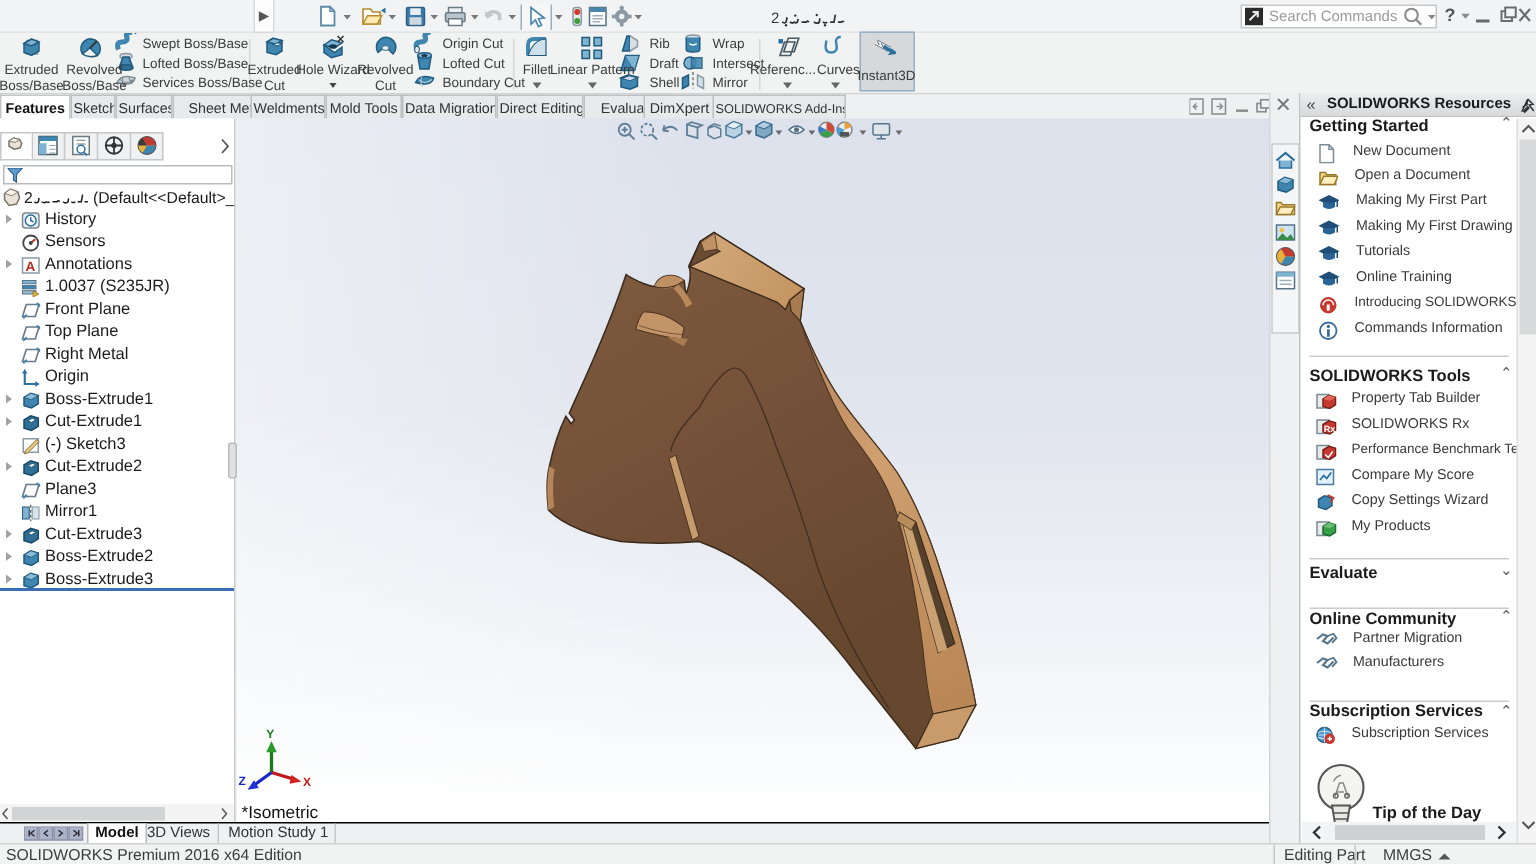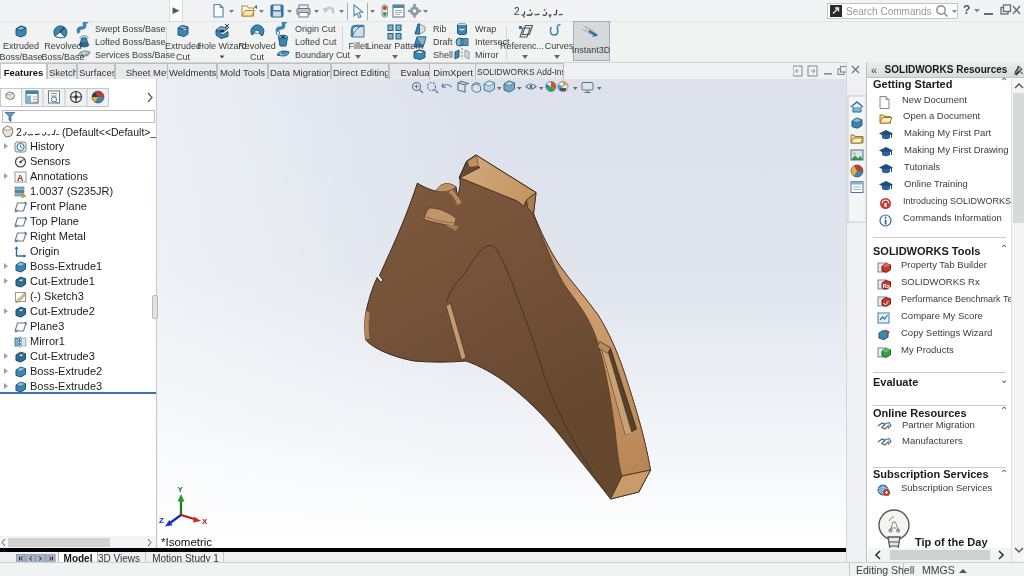--- a/index.html
+++ b/index.html
@@ -18,21 +18,21 @@
 
 #tabrow{left:0;top:63px;width:1024px;height:16px;background:#eef0f1}
 .tab{position:absolute;top:0;height:16px;background:#e7e9ea;border:1px solid #bdbfc1;border-bottom:none;font-size:9.5px;color:#333;text-align:center;line-height:15px;padding:1px;white-space:nowrap;overflow:hidden}
 .tabactive{background:#fff;font-weight:bold;color:#111;border-color:#c4c6c8}
 
 #leftpanel{left:0;top:79px;width:157px;height:483px;background:#fff;border-right:1px solid #c8cacc}
 #viewport{left:158px;top:79px;width:688px;height:483px;background-image:linear-gradient(to right,rgba(255,255,255,.45),rgba(255,255,255,0) 45%),linear-gradient(to bottom,#dce1ec 0%,#e0e4ed 40%,#f4f6f9 78%,#ffffff 96%)}
 #taskstrip{left:846px;top:62px;width:20px;height:500px;background:#eef0f1;border-left:1px solid #d4d6d7}
 #taskpane{left:866px;top:62px;width:158px;height:500px;background:#fff;border-left:1px solid #c0c2c4}
 
-#modeltabs{left:0;top:548px;width:846px;height:14px;background:#eef0f1;border-top:4px solid #000000}
+#modeltabs{left:0;top:548px;width:846px;height:14px;background:#eef0f1;border-top:1px solid #000000}
 #statusbar{left:0;top:562px;width:1024px;height:14px;background:#f1f2f2;border-top:1px solid #cfd1d2;font-size:10.5px;color:#3c3c3c}
 .treerow{position:absolute;left:0;width:156px;height:15px;font-size:11px;color:#1b1b1b;white-space:nowrap}
 .treerow .lbl{position:absolute;left:30px;top:1px}
 .texp{position:absolute;left:4px;top:4px;width:0;height:0;border-top:3.5px solid transparent;border-bottom:3.5px solid transparent;border-left:4.5px solid #a0a2a4}
 .ticon{position:absolute;left:14px;top:1px;width:13px;height:13px}
 .tp-item{position:absolute;left:12px;font-size:9.5px;color:#3a3a3a;white-space:nowrap}
 .tp-item svg{vertical-align:-3px;margin-right:6px}
 .tp-head{position:absolute;left:6px;font-size:11px;font-weight:bold;color:#1a1a1a}
 .tp-div{position:absolute;left:6px;width:133px;height:1px;background:#c9cbcc}
 .chev{position:absolute;font-size:10px;color:#555}
@@ -739,21 +739,21 @@
         </svg><span style="position:relative;top:-3px;left:4px">Copy Settings Wizard</span></div>
     <div class="tp-item" style="top:283px;left:10px"><svg width="14" height="14">
           <rect x="1" y="3" width="8" height="9" fill="#e8eaec" stroke="#7a8a94"></rect>
           <path d="M5 6 l4 -2.5 4.5 1.3 0 5 -4 2.5 -4.5 -1.3z" fill="#3a9e4a" stroke="#1a6a28"></path>
           <path d="M5 6 l4 -2.5 4.5 1.3 -4 2.4z" fill="#6ac070"></path>
         </svg><span style="position:relative;top:-3px;left:4px">My Products</span></div>
     <div class="tp-div" style="left:6px;top:310px"></div>
     <div class="tp-head" style="top:314px">Evaluate</div>
       <div class="chev" style="left:133px;top:312px">⌄</div>
     <div class="tp-div" style="left:6px;top:343px"></div>
-    <div class="tp-head" style="top:345px">Online Resources</div>
+    <div class="tp-head" style="top:345px">Online Community</div>
       <div class="chev" style="left:133px;top:343px">⌃</div>
     <div class="tp-item" style="top:359px;left:10px"><svg width="15" height="12">
           <path d="M1 5 l4 -3 3 1 -3 3.5 3 1.5 4 -4" fill="none" stroke="#55758d" stroke-width="1.4"></path>
           <path d="M8 3 l4 -1.5 2 3 -3 3" fill="none" stroke="#55758d" stroke-width="1.2"></path>
         </svg><span style="position:relative;top:-2px;left:4px">Partner Migration</span></div>
     <div class="tp-item" style="top:375px;left:10px"><svg width="15" height="12">
           <path d="M1 5 l4 -3 3 1 -3 3.5 3 1.5 4 -4" fill="none" stroke="#55758d" stroke-width="1.4"></path>
           <path d="M8 3 l4 -1.5 2 3 -3 3" fill="none" stroke="#55758d" stroke-width="1.2"></path>
         </svg><span style="position:relative;top:-2px;left:4px">Manufacturers</span></div>
     <div class="tp-div" style="left:6px;top:405px"></div>
@@ -800,21 +800,22 @@
           <rect x="20" y="0" width="9" height="9"></rect>
           <rect x="30" y="0" width="9" height="9"></rect>
         </g>
       <path d="M3.5 2.5 v4 M7 2.5 l-2.5 2 2.5 2 M16 2.5 l-2.5 2 2.5 2 M23 2.5 l2.5 2 -2.5 2 M33 2.5 l2.5 2 -2.5 2 M36.5 2.5 v4" stroke="#2a2a3a" fill="none" stroke-width="1"></path>
     </svg>
     <div class="abs" style="left:58px;top:0;width:40px;height:14px;background:#fff;border:1px solid #b5b7b9;border-top:none;font-size:10px;font-weight:bold;color:#111;text-align:center;line-height:13px">Model</div>
     <div class="abs" style="left:98px;top:0;width:48px;height:14px;border-right:1px solid #c5c7c9;font-size:10px;color:#333;text-align:left;line-height:13px">3D Views</div>
     <div class="abs" style="left:148px;top:0;width:76px;height:14px;border-right:1px solid #c5c7c9;font-size:10px;color:#333;text-align:center;line-height:13px">Motion Study 1</div>
   </div>
   <div class="abs" id="statusbar">
+    <div class="abs" style="left:4px;top:1px">SOLIDWORKS Premium 2016 x64 Edition</div>
     <div class="abs" style="left:849px;top:0;width:1px;height:14px;background:#c5c7c9"></div>
-    <div class="abs" style="left:856px;top:1px">Editing Shell</div>
+    <div class="abs" style="left:856px;top:1px">Editing Part</div>
     <div class="abs" style="left:903px;top:0;width:1px;height:14px;background:#c5c7c9"></div>
     <div class="abs" style="left:922px;top:1px">MMGS</div>
     <svg class="abs" style="left:958px;top:5px" width="10" height="6">
         <path d="M1 5 l4 -4 4 4z" fill="#555"></path>
       </svg>
   </div>
 </div>
 
 </body></html>

